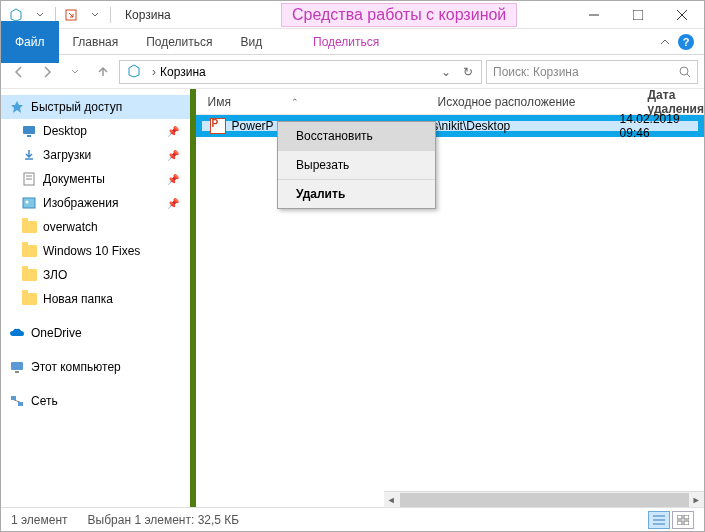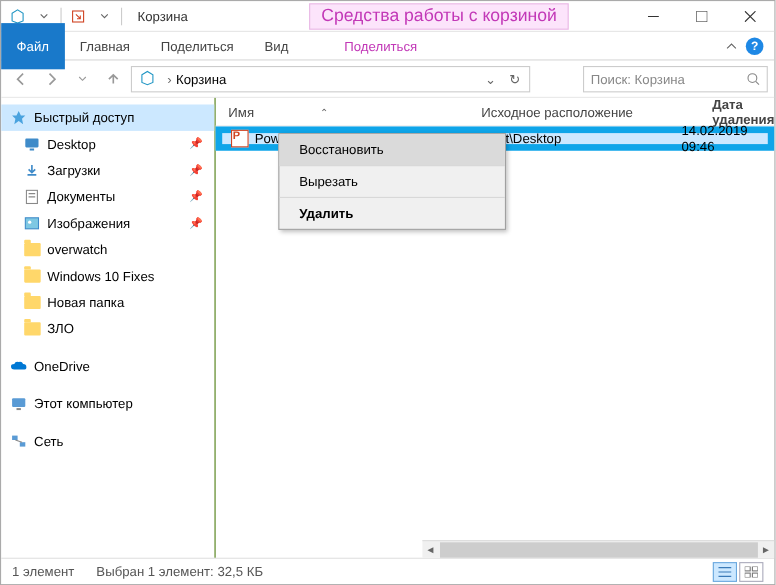--- a/index.html
+++ b/index.html
@@ -20,25 +20,25 @@
 .rtab.manage { position: absolute; left: 298px; color: #c238b7; }
 .ribbon-right { margin-left: auto; display: flex; align-items: center; gap: 8px; padding-right: 10px; }
 .help-icon { width: 16px; height: 16px; background: #1e88e5; border-radius: 50%; color: #fff; display: flex; align-items: center; justify-content: center; font-size: 11px; font-weight: bold; }
 
 .nav-bar { height: 34px; display: flex; align-items: center; gap: 4px; padding: 4px 6px; border-bottom: 1px solid #e8e8e8; }
 .nav-arrow { width: 24px; height: 24px; display: flex; align-items: center; justify-content: center; color: #888; }
 .breadcrumb { flex: 1; border: 1px solid #ccc; height: 24px; display: flex; align-items: center; padding: 0 2px; }
 .breadcrumb-icon { width: 18px; height: 18px; margin: 0 4px; }
 .bc-chev { color: #666; padding: 0 4px; }
 .bc-end { margin-left: auto; display: flex; align-items: center; }
-.searchbox { width: 168px; border: 1px solid #ccc; height: 24px; display: flex; align-items: center; padding: 0 6px; color: #888; margin-left: 44px; }
+.searchbox { width: 212px; border: 1px solid #ccc; height: 24px; display: flex; align-items: center; padding: 0 6px; color: #888; }
 .searchbox .sicon { margin-left: auto; }
 
 .main { display: flex; height: 418px; }
-.sidebar { width: 220px; border-right: 1px solid #4d7c0f; padding: 6px 0; overflow-y: auto; }
+.sidebar { width: 220px; border-right: 6px solid #4d7c0f; padding: 6px 0; overflow-y: auto; }
 .tree-item { display: flex; align-items: center; height: 24px; padding-left: 20px; gap: 6px; position: relative; }
 .tree-item.top { padding-left: 8px; }
 .tree-item.active { background: #cce8ff; }
 .tree-item .pin { margin-left: auto; margin-right: 10px; color: #7a7a7a; font-size: 10px; }
 .tree-icon { width: 16px; height: 16px; display: flex; align-items: center; justify-content: center; }
 .tree-spacer { height: 10px; }
 .folder-icon { width: 15px; height: 12px; background: #ffd76a; border-radius: 1px; position: relative; }
 .folder-icon::before { content: ''; position: absolute; top: -3px; left: 0; width: 6px; height: 3px; background: #ffd76a; border-radius: 1px 1px 0 0; }
 
 .content { flex: 1; position: relative; }
@@ -48,21 +48,21 @@
 .col-date { flex: 1; font-weight: bold; }
 .sort-ind { font-size: 9px; color: #666; }
 
 .file-row { display: flex; align-items: center; height: 22px; padding-left: 8px; background: #cce8ff; border: 6px solid #0ea5e9; }
 .file-icon { width: 16px; height: 16px; background: #fff; border: 1px solid #d04423; position: relative; margin-right: 6px; }
 .file-icon::after { content: 'P'; position: absolute; left: 1px; top: -1px; color: #d04423; font-weight: bold; font-size: 10px; }
 .file-name { width: 178px; white-space: nowrap; overflow: hidden; }
 .file-loc { width: 210px; white-space: nowrap; overflow: hidden; }
 .file-date { flex: 1; padding-right: 12px; text-align: left; }
 
-.context-menu { position: absolute; left: 252px; top: 120px; width: 207px; background: #f0f0f0; border: 1px solid #a0a0a0; box-shadow: 2px 2px 4px rgba(0,0,0,0.25); }
+.context-menu { position: absolute; left: 276px; top: 120px; width: 159px; background: #f0f0f0; border: 1px solid #a0a0a0; box-shadow: 2px 2px 4px rgba(0,0,0,0.25); }
 .cm-item { padding: 7px 18px; border-bottom: 1px solid #d8d8d8; }
 .cm-item:last-child { border-bottom: none; font-weight: bold; }
 .cm-item.hover { background: #dadada; }
 
 .hscroll { position: absolute; bottom: 0; left: 188px; right: 0; height: 16px; background: #f0f0f0; border-top: 1px solid #dcdcdc; display: flex; align-items: center; }
 .hscroll .sbtn { width: 16px; height: 16px; display: flex; align-items: center; justify-content: center; color: #666; font-size: 9px; }
 .hscroll .thumb { width: 300px; height: 14px; background: #cdcdcd; margin-left: 1px; }
 
 .status-bar { height: 24px; border-top: 1px solid #e0e0e0; display: flex; align-items: center; padding: 0 10px; color: #555; gap: 20px; }
 .status-right { margin-left: auto; display: flex; gap: 2px; }
@@ -238,27 +238,27 @@
     <div class="tree-item">
       <span class="tree-icon">
           <div class="folder-icon"></div>
         </span>
       <span>Windows 10 Fixes</span>
     </div>
     <div class="tree-item">
       <span class="tree-icon">
           <div class="folder-icon"></div>
         </span>
+      <span>ЗЛО</span>
+    </div>
+    <div class="tree-item">
+      <span class="tree-icon">
+          <div class="folder-icon"></div>
+        </span>
       <span>Новая папка</span>
-    </div>
-    <div class="tree-item">
-      <span class="tree-icon">
-          <div class="folder-icon"></div>
-        </span>
-      <span>ЗЛО</span>
     </div>
     <div class="tree-spacer"></div>
     <div class="tree-item top">
       <span class="tree-icon">
           <svg width="16" height="12">
             <path d="M4 9 Q1 9 1 6 Q1 4 4 4 Q5 1 8 2 Q11 1 12 4 Q15 4 15 7 Q15 9 12 9 Z" fill="#0078d4"></path>
           </svg>
         </span>
       <span>OneDrive</span>
     </div>

